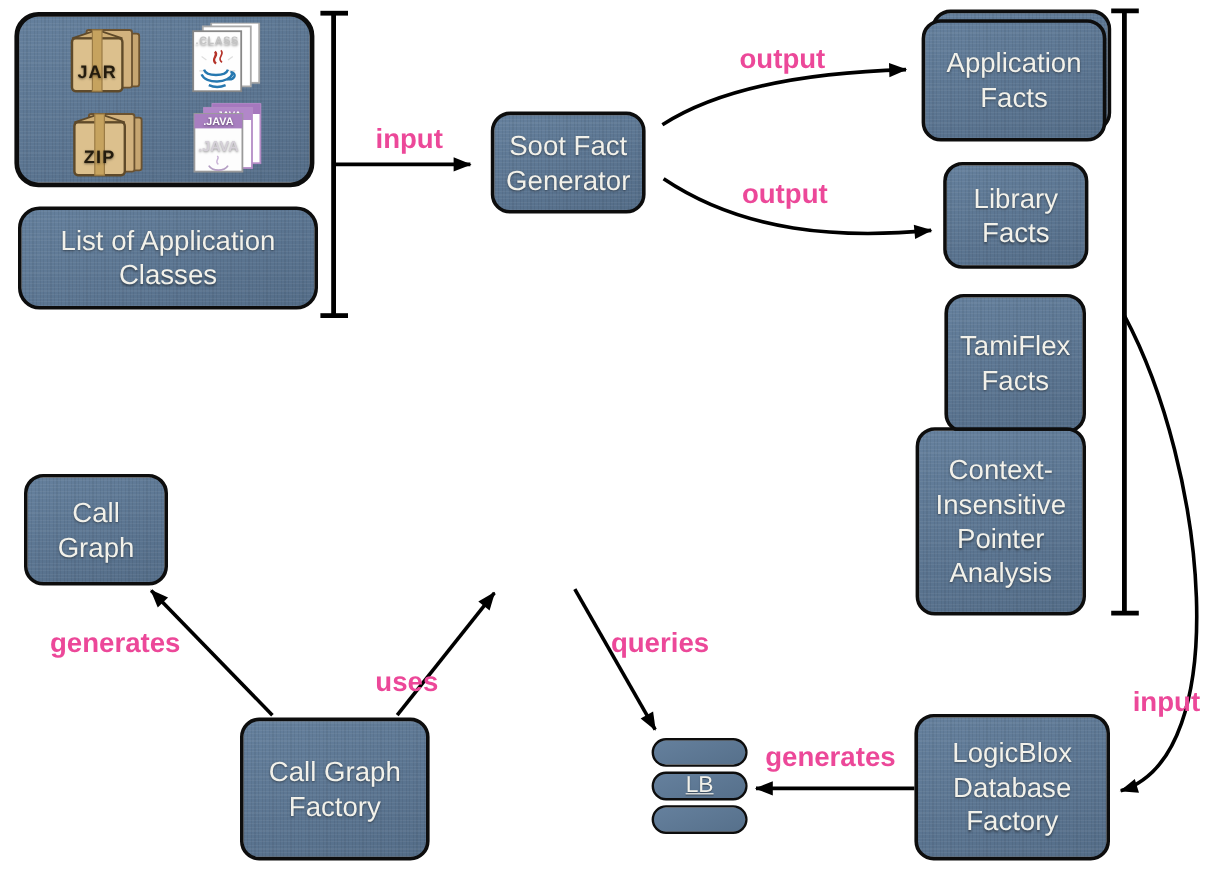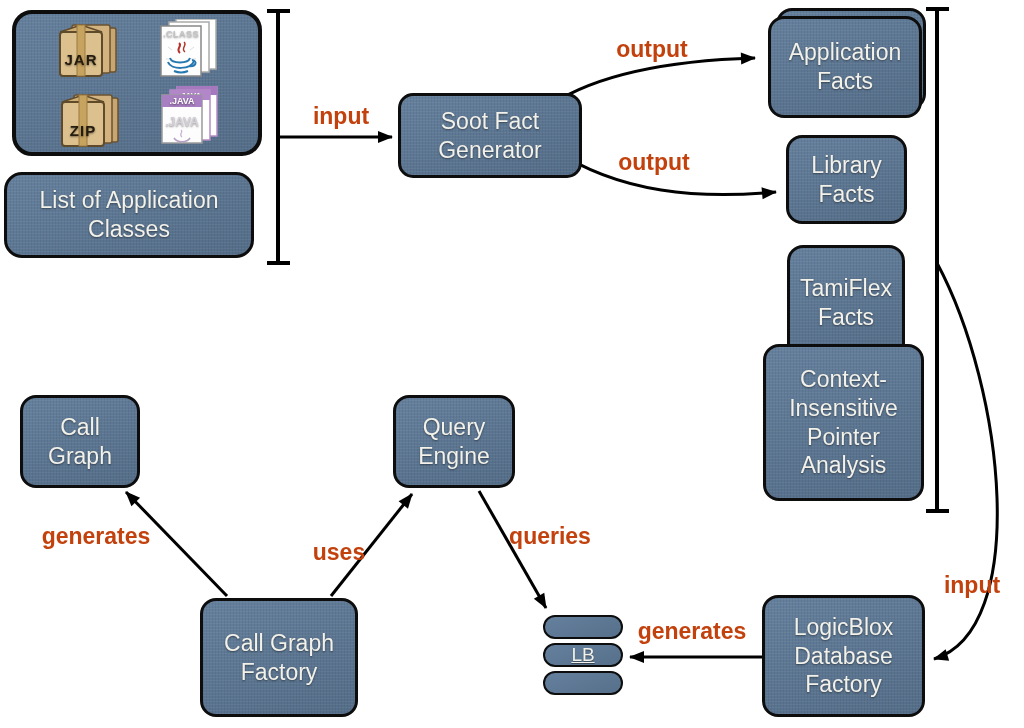--- a/index.html
+++ b/index.html
@@ -20,21 +20,21 @@
   }
   .pill{
     position:absolute;box-sizing:border-box;
     background:linear-gradient(160deg,#65809d,#56708b);
     border:2.5px solid #0d0d0d;border-radius:12px;
     display:flex;align-items:center;justify-content:center;
     color:#f2f1ea;font-size:19px;text-shadow:0 1px 1px rgba(0,0,0,0.4);
   }
   .edge-label{
     position:absolute;transform:translate(-50%,-50%);
-    color:#c2410c;font-size:23px;font-weight:600;white-space:nowrap;
+    color:#ec4899;font-size:23px;font-weight:600;white-space:nowrap;
   }
   .icon{position:absolute;}
   svg.overlay{position:absolute;left:0;top:0;pointer-events:none;}
 </style>
 </head>
 <body>
 
 <div id="canvas">
 
   <svg class="overlay" width="1024" height="728" viewBox="0 0 1024 728">
@@ -114,59 +114,57 @@
       <text x="31" y="12" text-anchor="middle" font-size="8" font-weight="bold" fill="#ffffff">.JAVA</text>
       <rect x="3" y="9" width="40" height="48" fill="#fdfdfd" stroke="#9a9a9a" stroke-width="1.5"></rect>
       <rect x="3" y="9" width="40" height="12" fill="#a87fc0"></rect>
       <text x="23" y="18" text-anchor="middle" font-size="9" font-weight="bold" fill="#ffffff">.JAVA</text>
       <text x="23" y="40" text-anchor="middle" font-size="12" font-weight="bold" fill="#d5d0d8">.JAVA</text>
       <path d="M22,44 c3,2 -3,4 1,7" stroke="#c9b3d6" stroke-width="1.2" fill="none"></path>
       <path d="M15,52 c3,5 13,5 16,0" stroke="#b59fc4" stroke-width="1.5" fill="none"></path>
     </svg>
   </div>
 
-  <div class="node" style="left:4px;top:172px;width:250px;height:86px;border-radius:18px;">List of Application
+  <div class="node" style="left:15px;top:172px;width:250px;height:86px;border-radius:18px;">List of Application
 Classes</div>
 
-  <div class="node" style="left:398px;top:93px;width:184px;height:85px;border-radius:15px;">Soot Fact
+  <div class="node" style="left:409px;top:93px;width:129px;height:85px;">Soot Fact
 Generator</div>
 
   <div class="node" style="left:776px;top:8px;width:150px;height:102px;"></div>
   <div class="node" style="left:768px;top:16px;width:154px;height:102px;">Application
 Facts</div>
 
   <div class="node" style="left:786px;top:135px;width:121px;height:89px;">Library
 Facts</div>
 
   <div class="node" style="left:787px;top:245px;width:118px;height:116px;">TamiFlex
 Facts</div>
 
-  <div class="node" style="left:763px;top:344px;width:161px;height:157px;">Context-
+  <div class="node" style="left:763px;top:356px;width:142px;height:157px;">Context-
 Insensitive
 Pointer
 Analysis</div>
 
   <div class="node" style="left:20px;top:395px;width:120px;height:93px;text-align:center;">Call
 Graph</div>
 
-  <div class="node" style="left:393px;top:395px;width:122px;height:93px;">Query
-Engine</div>
 
   <div class="node" style="left:200px;top:598px;width:158px;height:119px;">Call Graph
 Factory</div>
 
   <div class="node" style="left:762px;top:595px;width:163px;height:122px;">LogicBlox
 Database
 Factory</div>
 
   <div class="pill" style="left:543px;top:615px;width:80px;height:24px;"></div>
   <div class="pill" style="left:543px;top:643px;width:80px;height:24px;text-decoration:underline;">LB</div>
   <div class="pill" style="left:543px;top:671px;width:80px;height:24px;"></div>
 
   <div class="edge-label" style="left:341px;top:116px;">input</div>
   <div class="edge-label" style="left:652px;top:49px;">output</div>
   <div class="edge-label" style="left:654px;top:162px;">output</div>
   <div class="edge-label" style="left:972px;top:585px;">input</div>
   <div class="edge-label" style="left:692px;top:631px;">generates</div>
   <div class="edge-label" style="left:550px;top:536px;">queries</div>
-  <div class="edge-label" style="left:339px;top:552px;">uses</div>
+  <div class="edge-label" style="left:339px;top:568px;">uses</div>
   <div class="edge-label" style="left:96px;top:536px;">generates</div>
 </div>
 
 </body></html>

